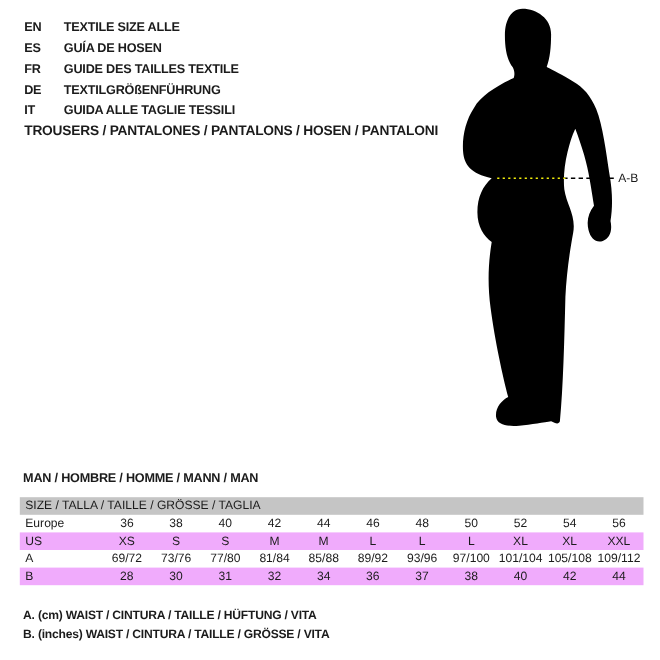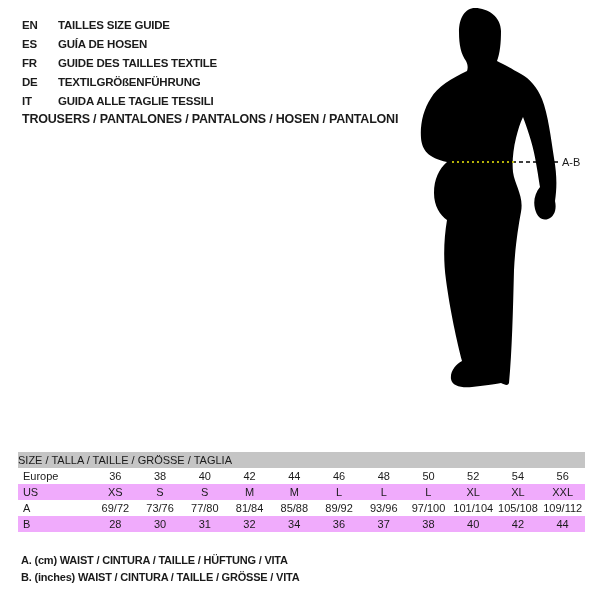--- a/index.html
+++ b/index.html
@@ -15,38 +15,38 @@
   
   .category { position: absolute; left: 22px; top: 112px; font-weight: bold;
               font-size: 12.5px; line-height: 14px; letter-spacing: -0.2px; }
   
   .fig-svg { position: absolute; left: 0; top: 0; }
   .ab-label { position: absolute; left: 562px; top: 156px; font-size: 11px; line-height: 12px; }
   
   .section-title { position: absolute; left: 21px; top: 429px; font-weight: bold;
                    font-size: 11.5px; line-height: 12px; letter-spacing: -0.2px; }
   .size-table { position: absolute; left: 18px; top: 452px; width: 567px; font-size: 11px; }
-  .thead { background: #c5c5c5; height: 16px; line-height: 16px; padding-left: 0; }
+  .thead { background: #c5c5c5; height: 16px; line-height: 16px; padding-left: 5px; }
   .trow { display: flex; height: 16px; line-height: 16px; }
   .trow.alt { background: #f0abfc; justify-content: flex-end; }
   .tlabel { width: 70px; padding-left: 5px; }
   .tcell { flex: 1; text-align: center; }
   
   .notes { position: absolute; left: 21px; top: 552px; font-weight: bold;
            font-size: 11px; line-height: 17px; letter-spacing: -0.2px; }
 </style>
 </head>
 <body>
 
 <div class="canvas">
 
   <div class="lang-list">
     <div class="lang-row">
       <span class="lang-code">EN</span>
-      <span class="lang-label">TAILLES SIZE GUIDE</span>
+      <span class="lang-label">TEXTILE SIZE ALLE</span>
     </div>
     <div class="lang-row">
       <span class="lang-code">ES</span>
       <span class="lang-label">GUÍA DE HOSEN</span>
     </div>
     <div class="lang-row">
       <span class="lang-code">FR</span>
       <span class="lang-label">GUIDE DES TAILLES TEXTILE</span>
     </div>
     <div class="lang-row">
@@ -70,20 +70,21 @@
              C515 249 518 228 521 212 C524 196 515 186 513 172 C512 163 513 150 516 138
              C518 130 520 123 523 117 C529 133 534 149 536 163 C538 174 539 181 540 187
              C535 193 533 201 535 209 C537 217 542 221 548 219 C554 217 557 210 555 201
              C557 188 557 175 554 158 C551 138 548 114 542 99 C537 87 530 79 521 74
              C511 68 503 64 497 61 C500 53 501 43 501 31 C501 17 488 8 475 8 Z" fill="#000000"></path>
     <line x1="449" y1="162" x2="559" y2="162" stroke-width="1.5" stroke-dasharray="4 3" stroke="#000000"></line>
     <line x1="452" y1="162" x2="517" y2="162" stroke-width="1.5" stroke-dasharray="2 3" stroke="#f2ee0a"></line>
   </svg>
   <span class="ab-label">A-B</span>
 
+  <div class="section-title">MAN / HOMBRE / HOMME / MANN / MAN</div>
 
   <div class="size-table">
     <div class="thead">SIZE / TALLA / TAILLE / GRÖSSE / TAGLIA</div>
 
     <div class="trow">
       <span class="tlabel">Europe</span>
       <span class="tcell">36</span>
       <span class="tcell">38</span>
       <span class="tcell">40</span>
       <span class="tcell">42</span>

